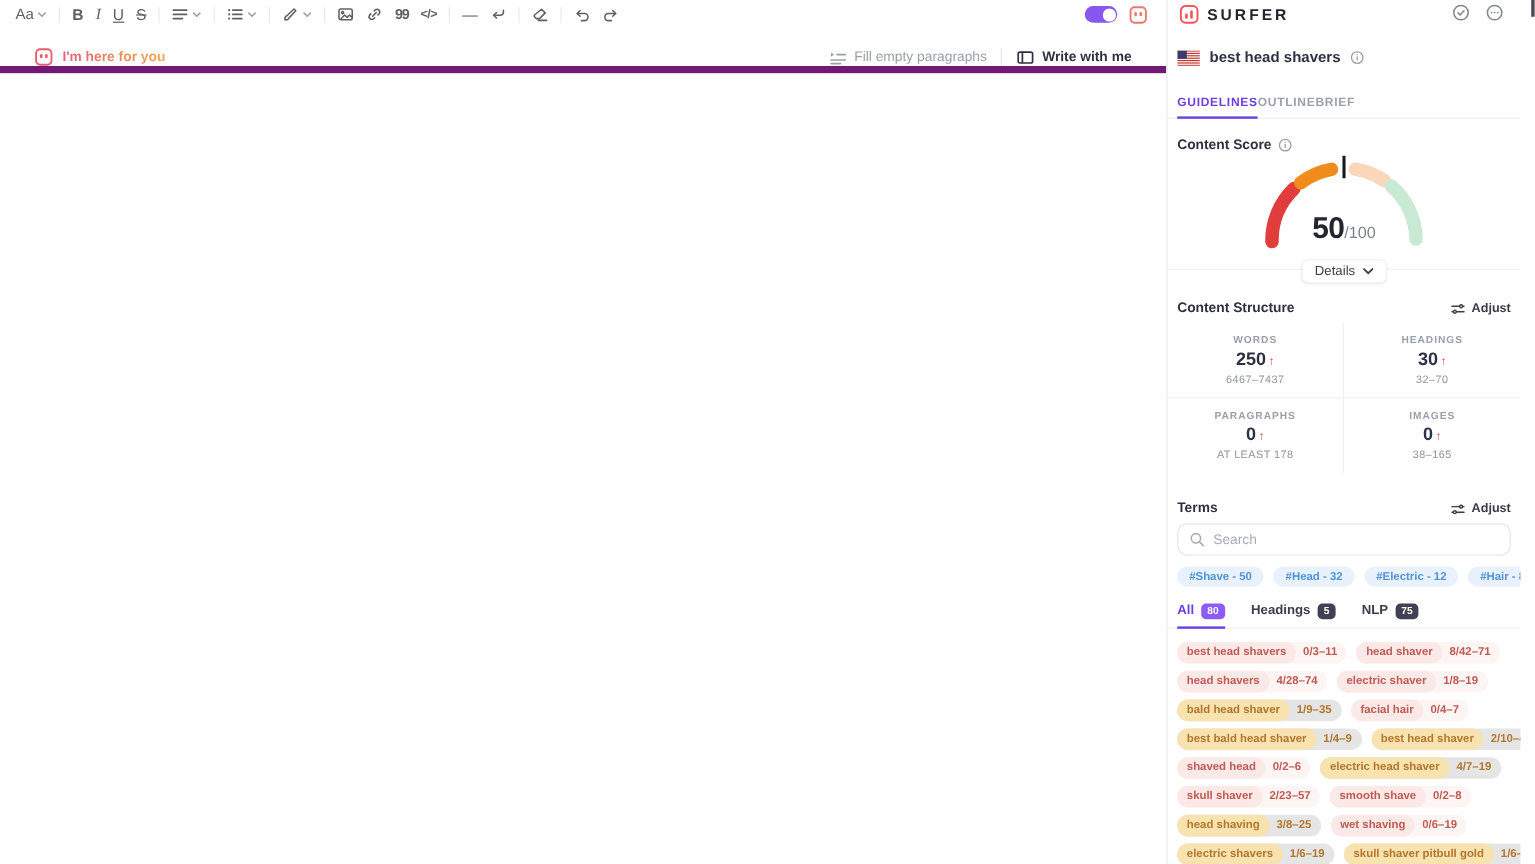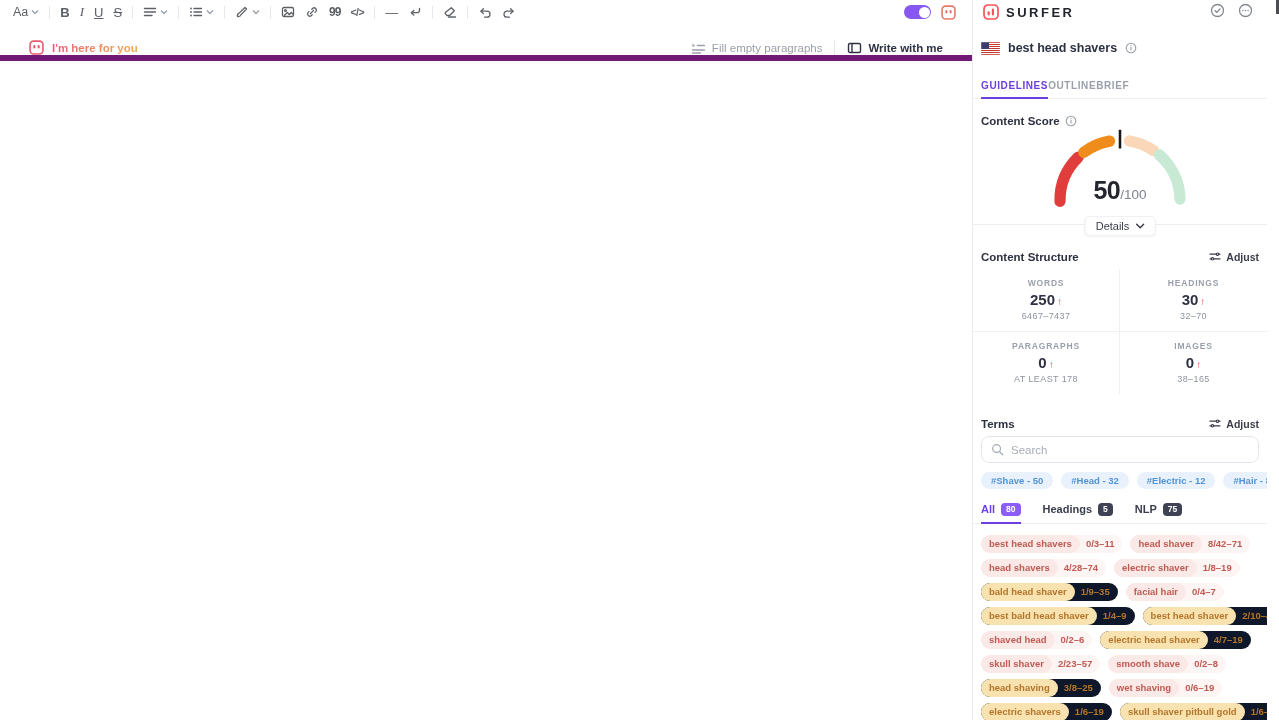--- a/index.html
+++ b/index.html
@@ -71,21 +71,21 @@
   .gauge-score .den { font-size:13.5px; color:#7d828c; }
 
   .details-row { position:relative; height:26px; margin-top:2px; }
   .details-row::before { content:""; position:absolute; left:0; right:0; top:9px; height:1px; background:#eceef2; }
   .details-btn { position:absolute; left:50%; top:1px; transform:translateX(-50%);
     display:flex; align-items:center; gap:6px; background:#fff; border:1px solid #f0f1f4;
     border-radius:5px; padding:3px 10px; font-size:11px; color:#3a3d48; font-family:inherit;
     cursor:pointer; box-shadow:0 1px 2px rgba(20,20,40,0.06); }
 
   .struct-title-row { margin-top:10px; padding:0 8px; display:flex; align-items:center; }
-  .adjust-btn { margin-left:auto; display:flex; align-items:flex-start; gap:5px; background:none; border:none;
+  .adjust-btn { margin-left:auto; display:flex; align-items:flex-end; gap:5px; background:none; border:none;
     font-family:inherit; font-size:10.5px; font-weight:bold; color:#3a3d48; cursor:pointer; }
 
   .metrics-grid { margin-top:6px; display:grid; grid-template-columns:1fr 1fr; }
   .metric-cell { padding:9px 4px 10px; text-align:center; }
   .metric-cell.vline { border-right:1px solid #eef0f3; }
   .metric-cell.hline { border-bottom:1px solid #eef0f3; }
   .m-label { font-size:8.5px; font-weight:bold; letter-spacing:0.8px; color:#9aa0ab;text-align:center; }
   .m-value { margin-top:3px; font-size:15px; font-weight:bold; color:#2e3142; }
   .m-arrow { font-size:10px; color:#e5484d; font-weight:bold; margin-left:2px; }
   .m-range { margin-top:3px; font-size:9px; letter-spacing:0.4px; color:#8d93a0; }
@@ -109,21 +109,21 @@
   .ftab.active .ft-badge { background:#8b5cf6; }
   .ftab:not(.active) .ft-badge { background:#3f4254; }
 
   .terms-list { margin-top:11px; padding:0 8px; }
   .term-row { display:flex; gap:8px; margin-bottom:6px; white-space:nowrap; }
   .pill { display:inline-flex; align-items:center; border-radius:10px; font-size:9.5px; font-weight:bold; cursor:pointer; }
   .pill .p-term { border-radius:10px; padding:3.5px 8px; }
   .pill .p-stat { padding:3.5px 8px 3.5px 6px; }
   .pill.pink { background:#fdf5f4; color:#c05a52; }
   .pill.pink .p-term { background:#fae9e7; }
-  .pill.orange { background:#0f172a; color:#b3762a; }
+  .pill.orange { background:#e5e5e5; color:#b3762a; }
   .pill.orange .p-term { background:#f8e2b0; }
 
   .scroll-thumb { position:absolute; right:0; top:0; width:3px; height:14px; background:#4a4c52; }
 </style>
 </head>
 <body>
 
 <div class="page">
 
   <div class="toolbar">

